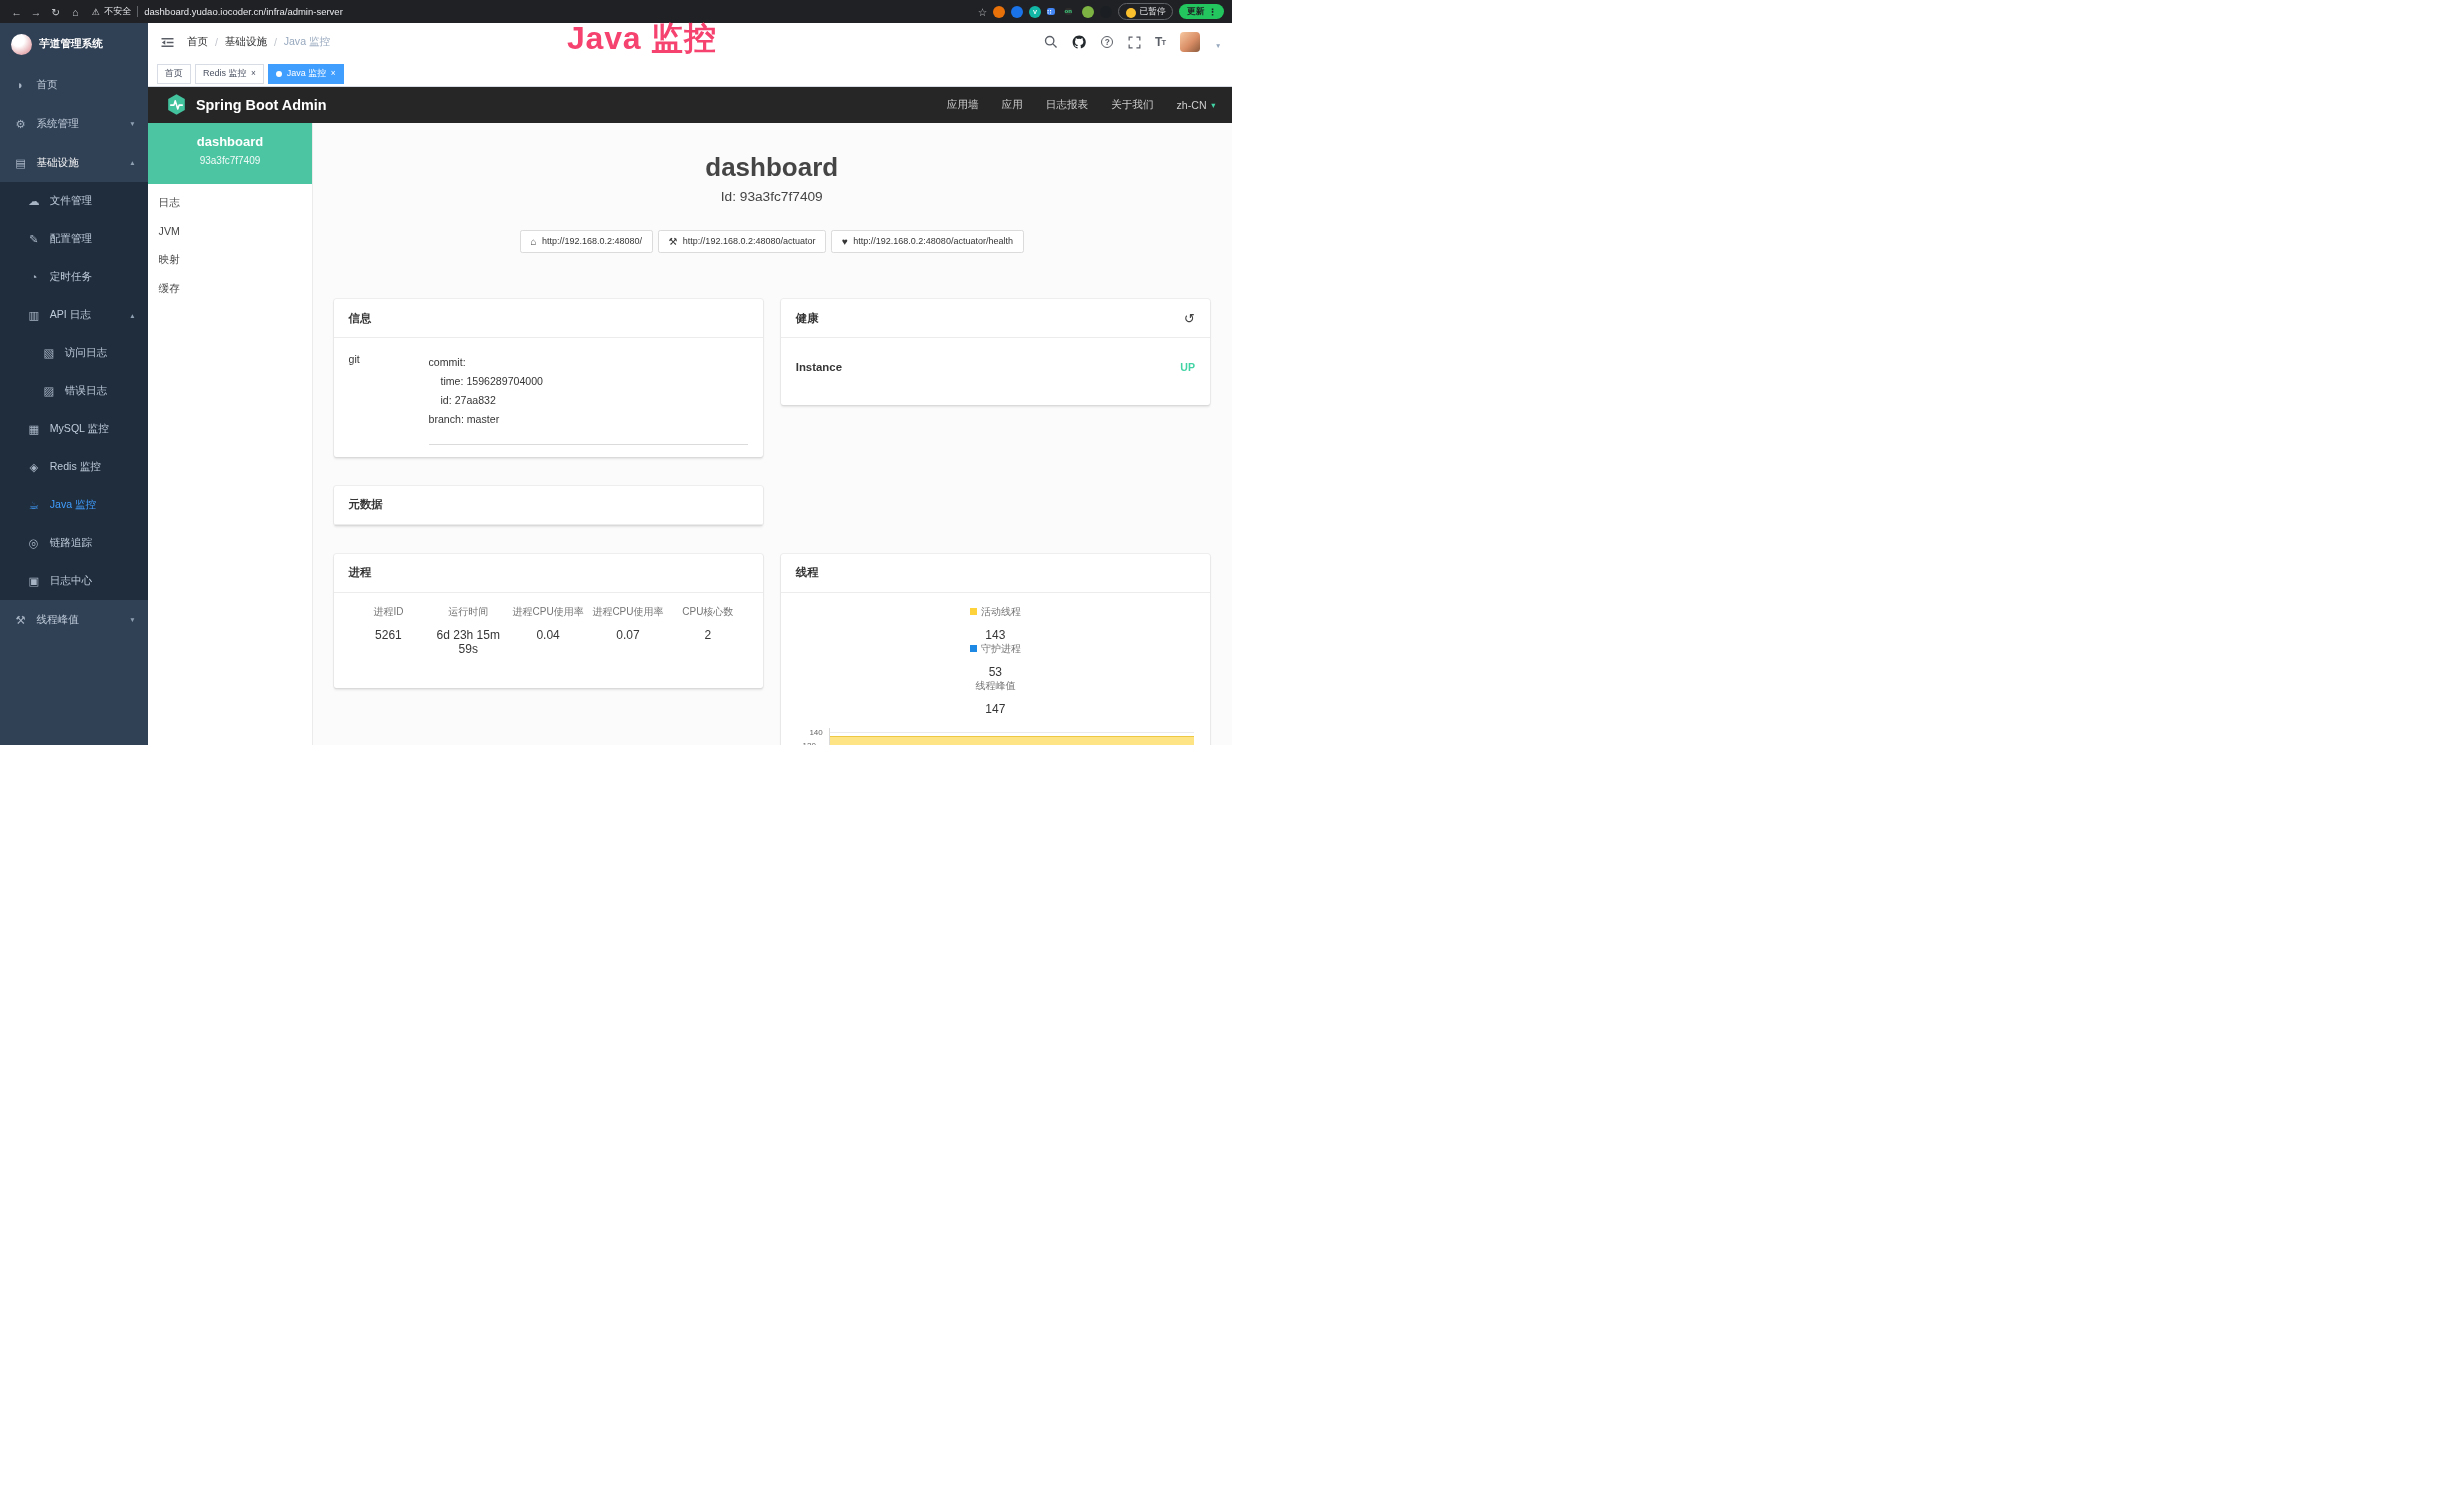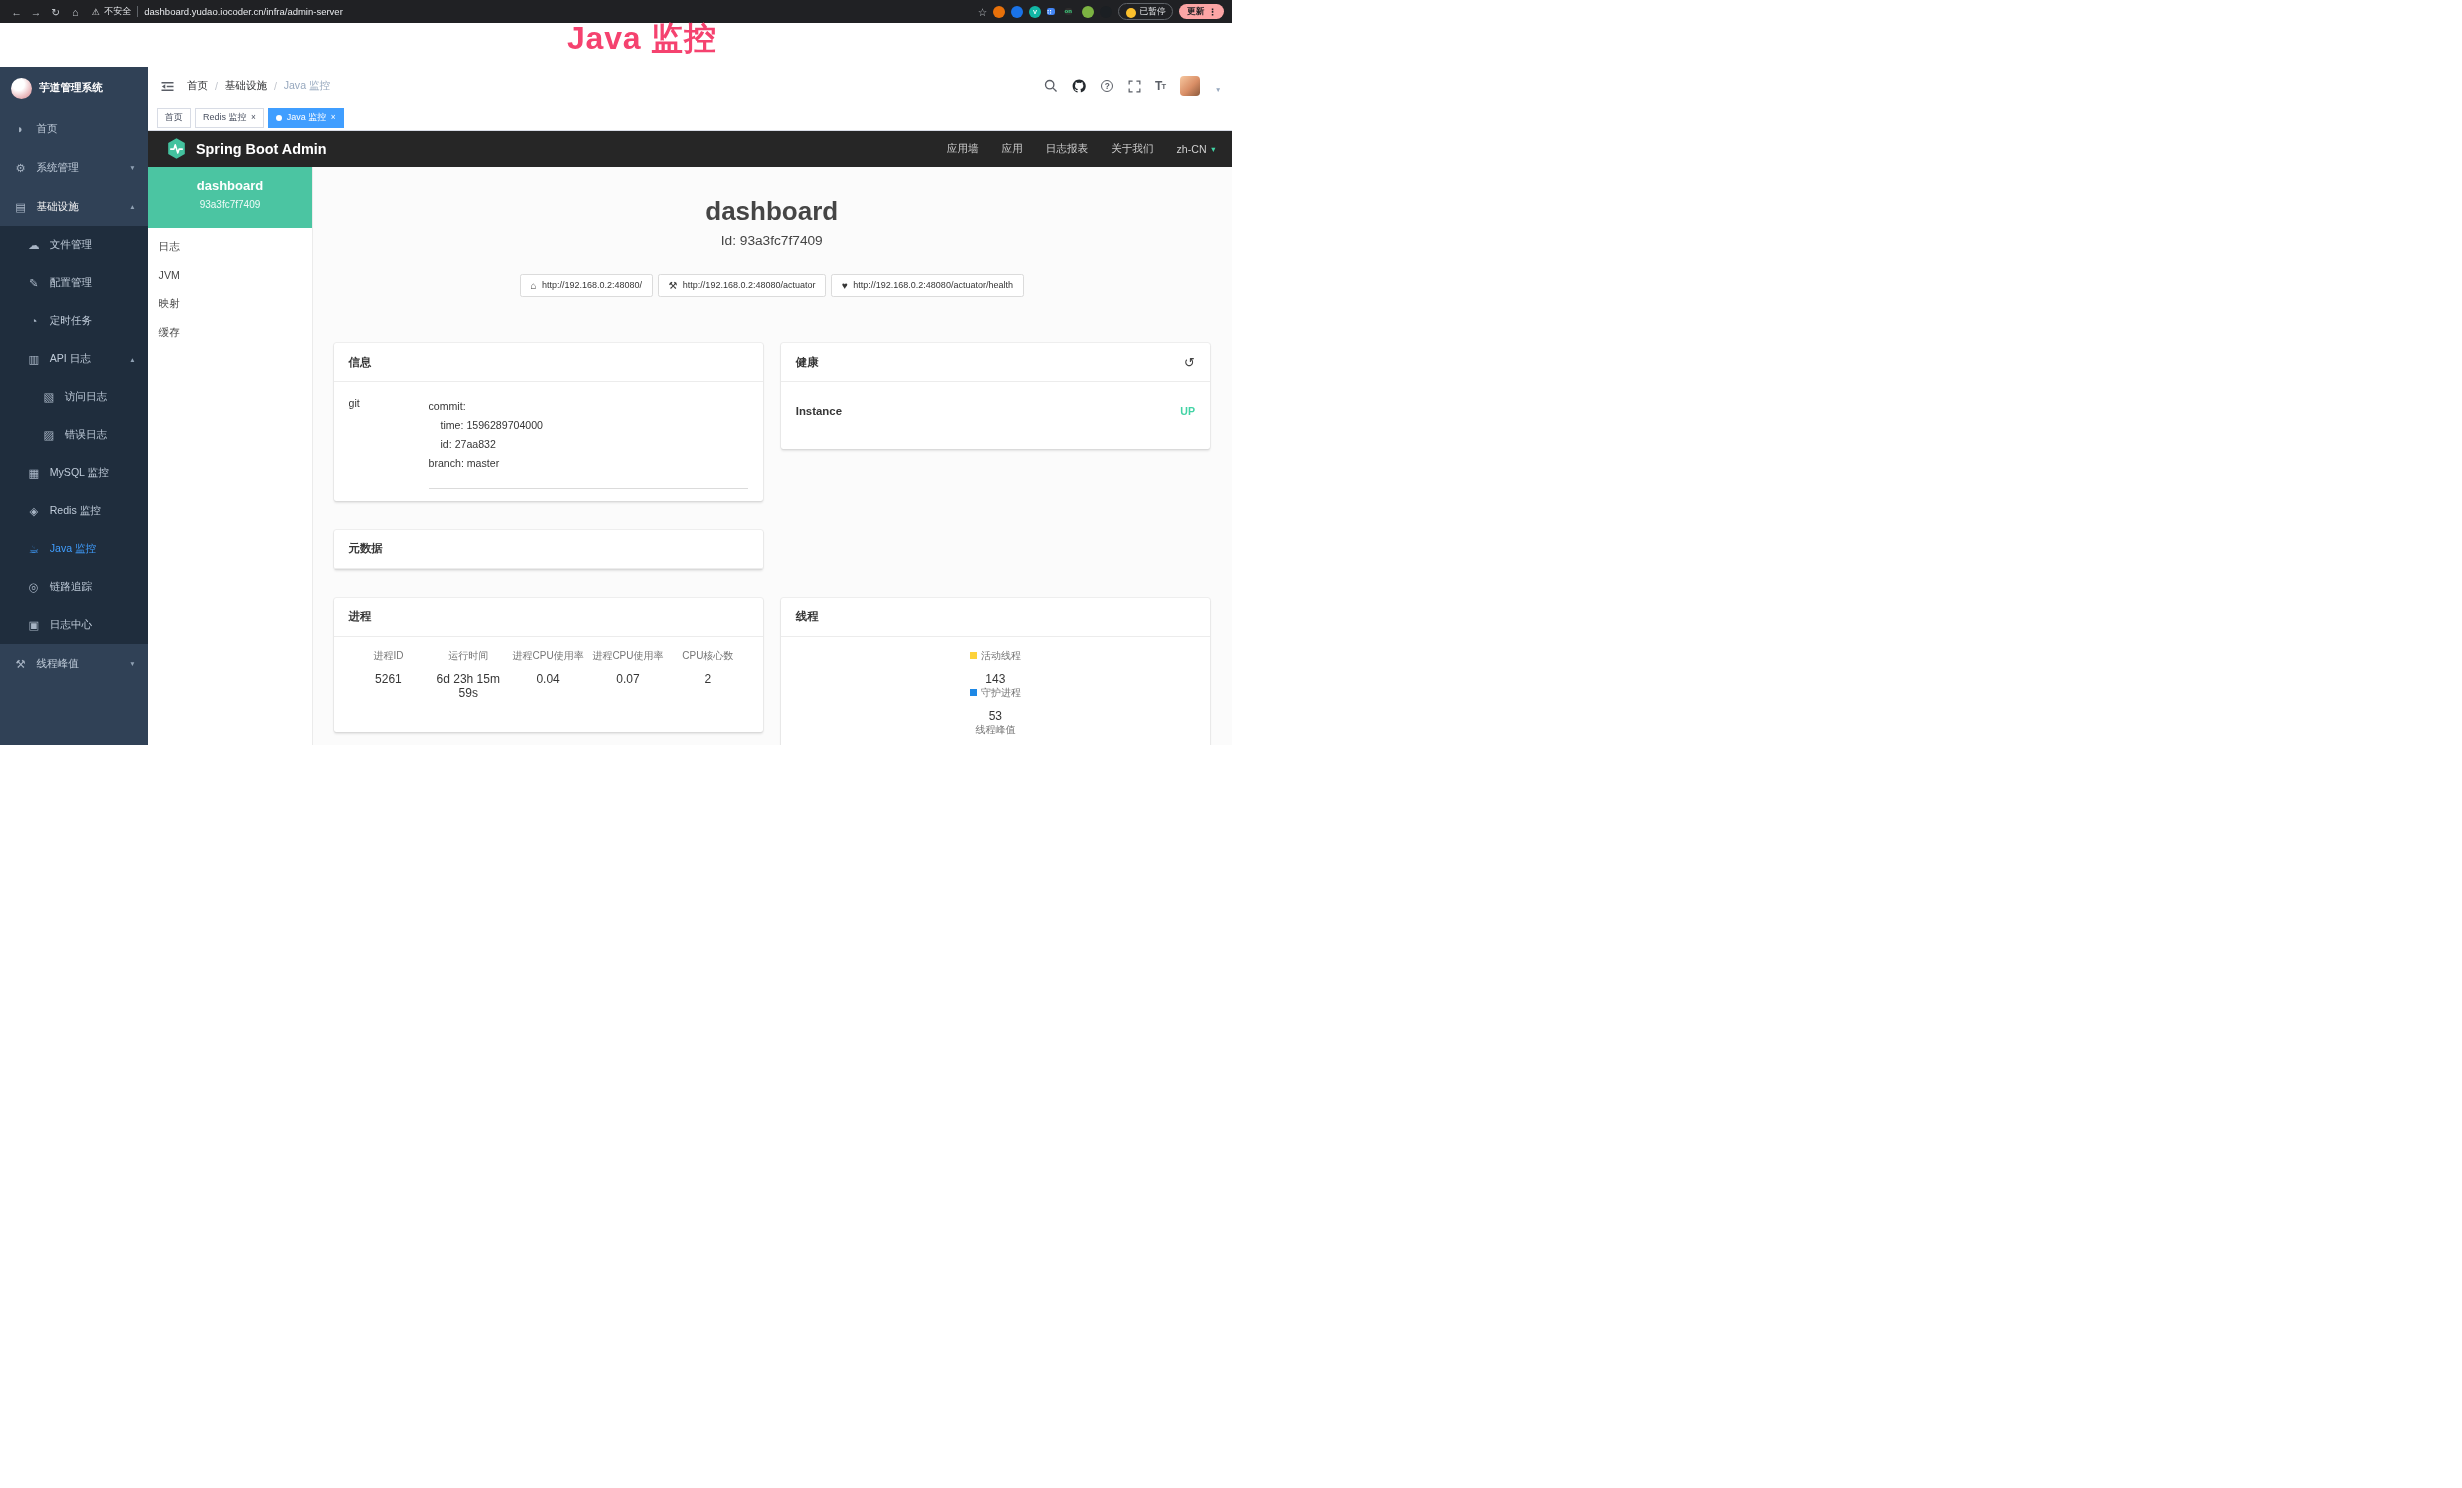--- a/index.html
+++ b/index.html
@@ -11,24 +11,24 @@
   .c-btn { width:18px; text-align:center; color:#bdc1c6; font-size:10.6px; cursor:pointer; }
   .sec-chip { display:flex; align-items:center; gap:4.6px; margin-left:6px; font-size:9px; color:#e8eaed; }
   .sec-div { width:0.8px; height:10.6px; background:#5f6368; margin:0 4.6px; }
   .url { font-size:9.5px; color:#e8eaed; white-space:nowrap; overflow:hidden; flex:1; }
   .c-right { display:flex; align-items:center; gap:6px; margin-left:auto; }
   .star { color:#bdc1c6; font-size:10.6px; }
   .ext { width:12px; height:12px; border-radius:50%; font-size:6px; font-weight:bold; display:flex; align-items:center; justify-content:center; color:#fff; cursor:pointer; }
   .ext.sq { border-radius:2.3px; }
   .pill-paused { display:flex; align-items:flex-end; gap:3.8px; border:0.8px solid #5f6368; border-radius:9px; padding:1.5px 6.8px; font-size:8.7px; color:#e8eaed; cursor:pointer; }
   .emoji-dot { width:10px; height:10px; border-radius:50%; background:#fbc02d; }
-  .pill-update { display:flex; align-items:center; gap:3.8px; background:#fca5a5; border-radius:9px; padding:1.5px 7.6px; font-size:8.7px; color:#202124; font-weight:bold; cursor:pointer; }
-
-  
-  #app { display:flex; height:722px;margin-top:44px; }
+  .pill-update { display:flex; align-items:center; gap:3.8px; background:#22c55e; border-radius:9px; padding:1.5px 7.6px; font-size:8.7px; color:#202124; font-weight:bold; cursor:pointer; }
+
+  
+  #app { display:flex; height:722px; }
   #sidebar { width:148px; background:#304156; flex-shrink:0; overflow:hidden; }
   .logo-row { height:42px; display:flex; align-items:center; gap:7.6px; padding:0 10.6px; }
   .logo-avatar { width:21px; height:21px; border-radius:50%; background:radial-gradient(circle at 35% 30%, #fff 0 30%, #e8b4b8 70%, #c98f97); flex-shrink:0; }
   .logo-title { color:#fff; font-weight:bold; font-size:10.6px; white-space:nowrap; }
   .m-item { height:39px; display:flex; align-items:center; gap:9px; padding:0 13.7px; font-size:10.6px; color:#bfcbd9; cursor:pointer; white-space:nowrap; }
   .m-icon { width:13.7px; text-align:center; font-size:11.4px; color:#a7b4c4; flex-shrink:0; }
   .m-item .chev { margin-left:auto; font-size:7.6px; color:#8fa0b3; }
   .m-item.parent-active { color:#f4f4f5; }
   .sub { background:#1f2d3d; }
   .sub .m-item { height:38px; padding-left:27px; }

